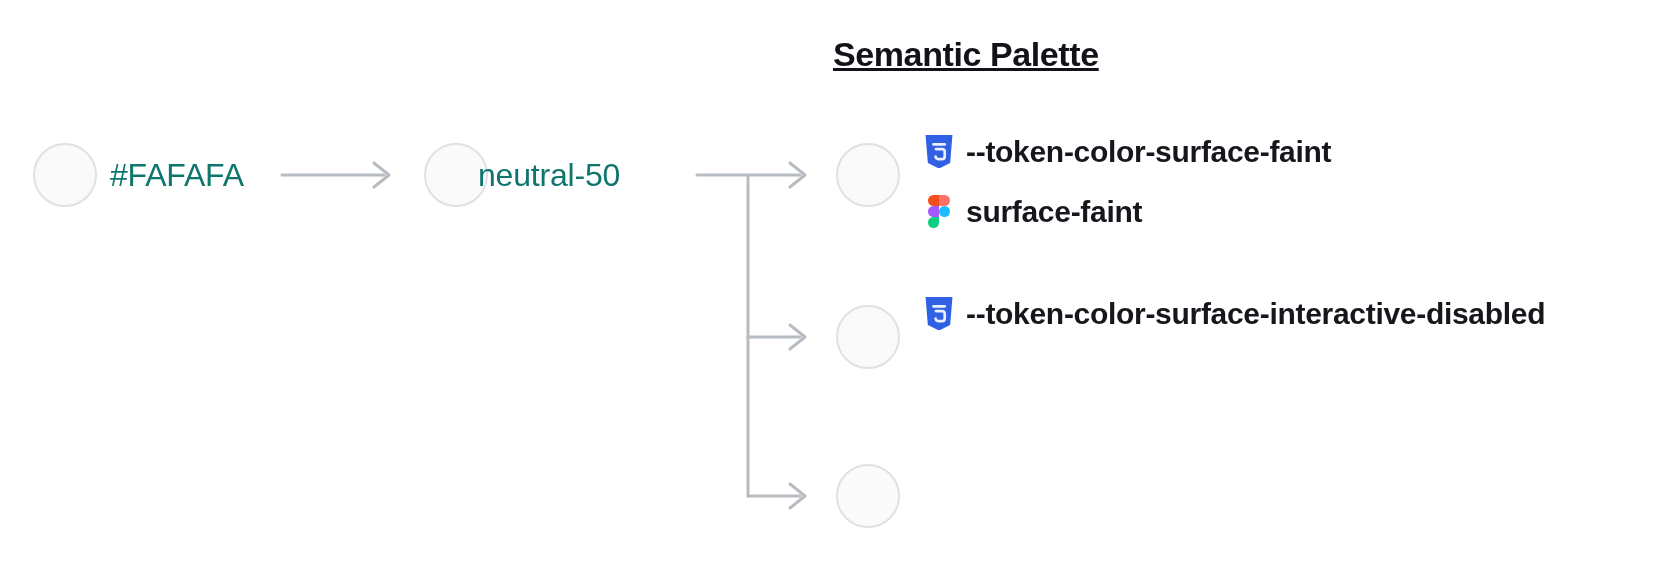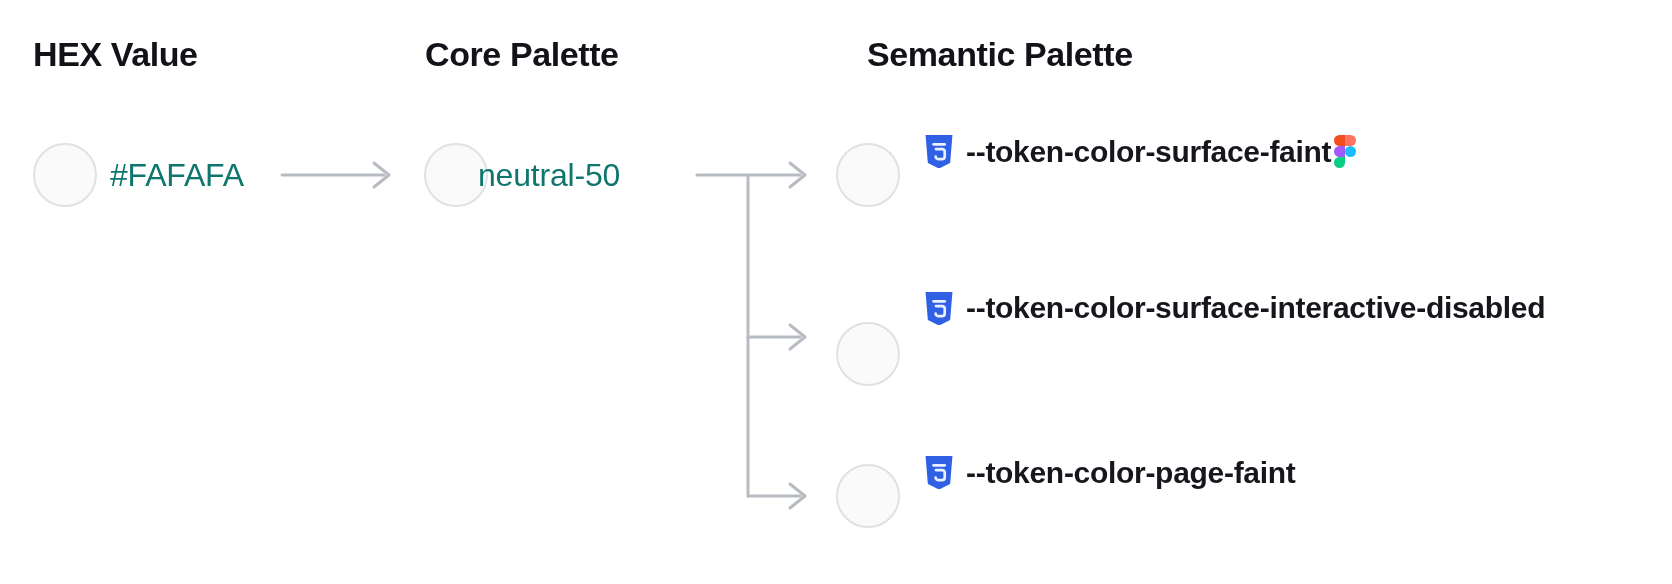--- a/index.html
+++ b/index.html
@@ -15,21 +15,21 @@
     position: absolute;
     top: 35px;
     font-size: 34px;
     font-weight: 700;
     letter-spacing: -0.4px;
     color: #111318;
     white-space: nowrap;
   }
   .heading.hex { left: 33px; }
   .heading.core { left: 425px; }
-  .heading.semantic { left: 867px; }
+  .heading.semantic { left: 833px; text-decoration: underline; }
 
   .swatch {
     position: absolute;
     width: 64px;
     height: 64px;
     border-radius: 50%;
     background: #fafafa;
     border: 2px solid #dfe1e6;
     box-sizing: border-box;
   }
@@ -54,26 +54,26 @@
 
   .sem-row {
     position: absolute;
     left: 836px;
     height: 98px;
     display: flex;
     align-items: center;
     gap: 25px;
   }
   .sem-row.r0 { top: 126px; }
-  .sem-row.r1 { top: 288px; align-items: flex-end; }
+  .sem-row.r1 { top: 288px; }
   .sem-row.r2 { top: 447px; }
 
   .token-lines {
     display: flex;
-    flex-direction: row;
+    flex-direction: column;
     justify-content: space-between;
     height: 96px;
     margin-top: 13px;
   }
   .token-line {
     display: flex;
     align-items: center;
     gap: 13px;
     height: 36px;
   }
@@ -84,22 +84,20 @@
     color: #15171c;
     letter-spacing: -0.3px;
     white-space: nowrap;
   }
 </style>
 </head>
 <body>
 
 <div class="canvas">
 
-  <div class="heading hex">HEX Value</div>
-  <div class="heading core">Core Palette</div>
   <div class="heading semantic">Semantic Palette</div>
 
   <div class="swatch s-hex"></div>
   <div class="value-label v-hex">#FAFAFA</div>
 
   <svg class="connector" style="left:272px; top:157px;" width="130" height="36" viewBox="0 0 130 36">
     <line class="conn-stroke" x1="10" y1="18" x2="112" y2="18"></line>
     <polyline class="conn-stroke" points="102,6 117,18 102,30"></polyline>
   </svg>
 
@@ -132,20 +130,21 @@
       <div class="token-line">
         <span class="icon-box">
           <svg width="22" height="33" viewBox="0 0 24 36">
             <path d="M12 0 H6 a6 6 0 0 0 0 12 h6 Z" fill="#F24E1E"></path>
             <path d="M12 0 h6 a6 6 0 0 1 0 12 h-6 Z" fill="#FF7262"></path>
             <path d="M12 12 H6 a6 6 0 0 0 0 12 h6 Z" fill="#A259FF"></path>
             <circle cx="18" cy="18" r="6" fill="#1ABCFE"></circle>
             <path d="M12 24 H6 a6 6 0 1 0 6 6 Z" fill="#0ACF83"></path>
           </svg>
         </span>
+        <span class="token-text">surface-faint</span>
       </div>
     </div>
   </div>
 
   <div class="sem-row r1">
     <div class="swatch" style="position:static;"></div>
     <div class="token-lines">
       <div class="token-line">
         <span class="icon-box">
           <svg width="28" height="33" viewBox="0 0 25 29">
@@ -155,26 +154,16 @@
           </svg>
         </span>
         <span class="token-text">--token-color-surface-interactive-disabled</span>
       </div>
     </div>
   </div>
 
   <div class="sem-row r2">
     <div class="swatch" style="position:static;"></div>
     <div class="token-lines">
-      <div class="token-line">
-        <span class="icon-box">
-          <svg width="28" height="33" viewBox="0 0 25 29">
-            <path d="M1.5 0 h22 l-2 24.2 L12.5 28.6 3.5 24.2 Z" fill="#3061E4" stroke="#3061E4" stroke-width="2" stroke-linejoin="round"></path>
-            <path d="M7.6 8.1 h10" stroke="#EAF0FD" stroke-width="2.4" fill="none" stroke-linecap="round"></path>
-            <path d="M9.8 12.3 h5.6 a2.2 2.2 0 0 1 2.2 2.2 v4.4 a2.4 2.4 0 0 1 -2.4 2.4 h-3.4 a2.3 2.3 0 0 1 -2.3 -2.3" stroke="#EAF0FD" stroke-width="2.4" fill="none" stroke-linecap="round"></path>
-          </svg>
-        </span>
-        <span class="token-text">--token-color-page-faint</span>
-      </div>
     </div>
   </div>
 
 </div>
 
 </body></html>

